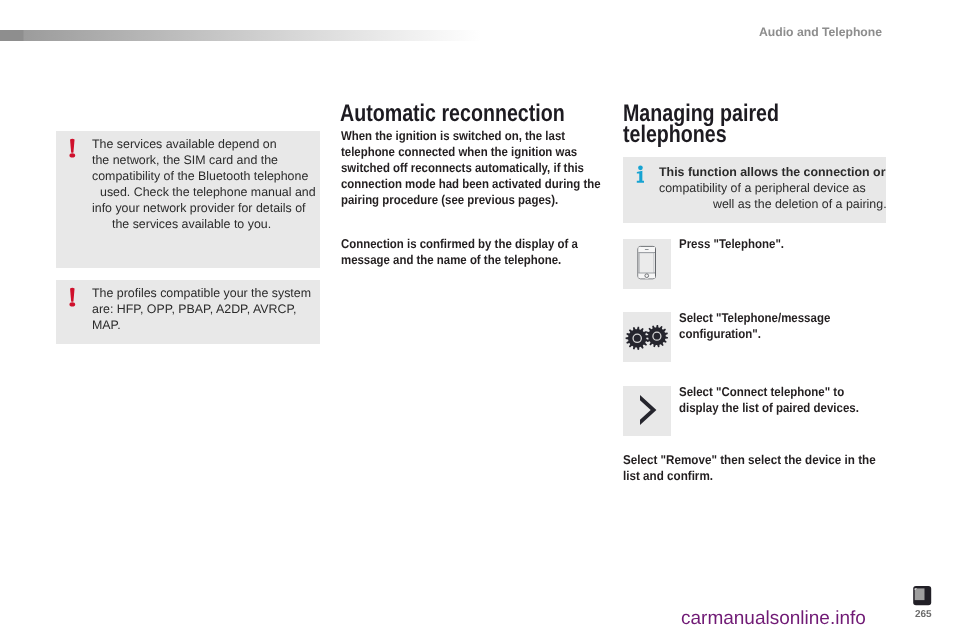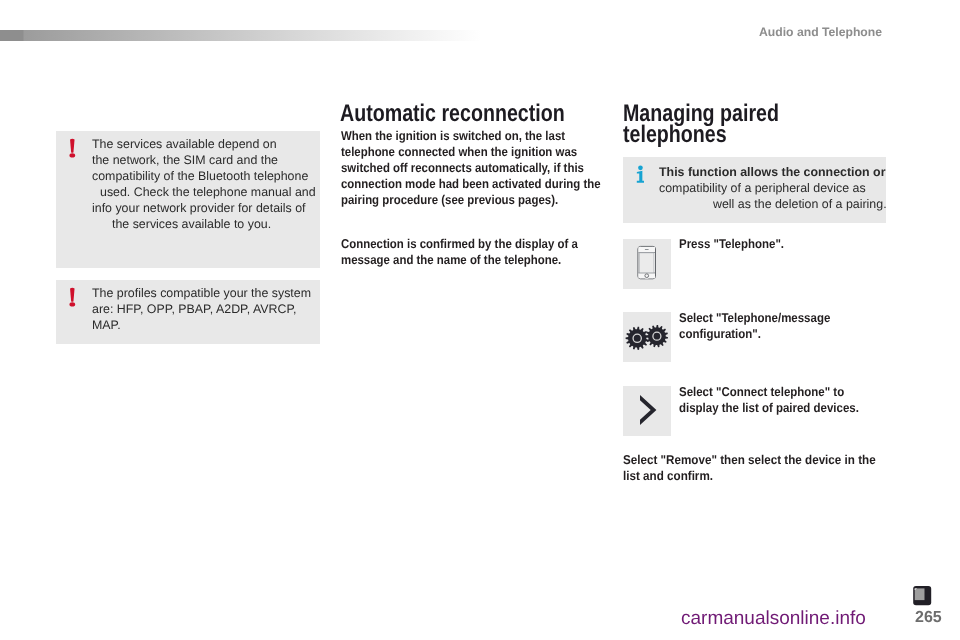--- a/index.html
+++ b/index.html
@@ -19,21 +19,21 @@
   .bline{position:absolute;color:#231f20;font-weight:bold;font-size:12.75px;line-height:normal;white-space:pre;transform:scaleX(0.9);transform-origin:left top;}
   .cline{position:absolute;color:#231f20;font-weight:bold;font-size:12.75px;line-height:normal;white-space:pre;transform:scaleX(0.914);transform-origin:left top;}
   .mline{position:absolute;color:#231f20;font-weight:bold;font-size:12.75px;line-height:normal;white-space:pre;transform:scaleX(0.896);transform-origin:left top;}
   .hline{position:absolute;color:#1d1b21;font-weight:bold;font-size:24px;line-height:normal;white-space:pre;transform:scaleX(0.818);transform-origin:left top;}
 
   .glyph-icon{position:absolute;}
 
   .iconbox{position:absolute;background:#e8e8e8;width:48px;height:50px;}
 
   .wm{position:absolute;color:#701a75;font-size:19px;white-space:nowrap;line-height:normal;}
-  .pagenum{position:absolute;color:#6d6d6d;font-size:16px;font-weight:bold;white-space:nowrap;line-height:normal;}
+  .pagenum{position:absolute;color:#6d6d6d;font-size:10px;font-weight:bold;white-space:nowrap;line-height:normal;}
 </style>
 </head>
 <body>
 
 <div class="page">
 
   <div class="hdr-bar"></div>
   <div class="hdr-title">Audio and Telephone</div>
 
   <div class="greybox" style="left:56px;top:131px;width:264px;height:137px;"></div>

